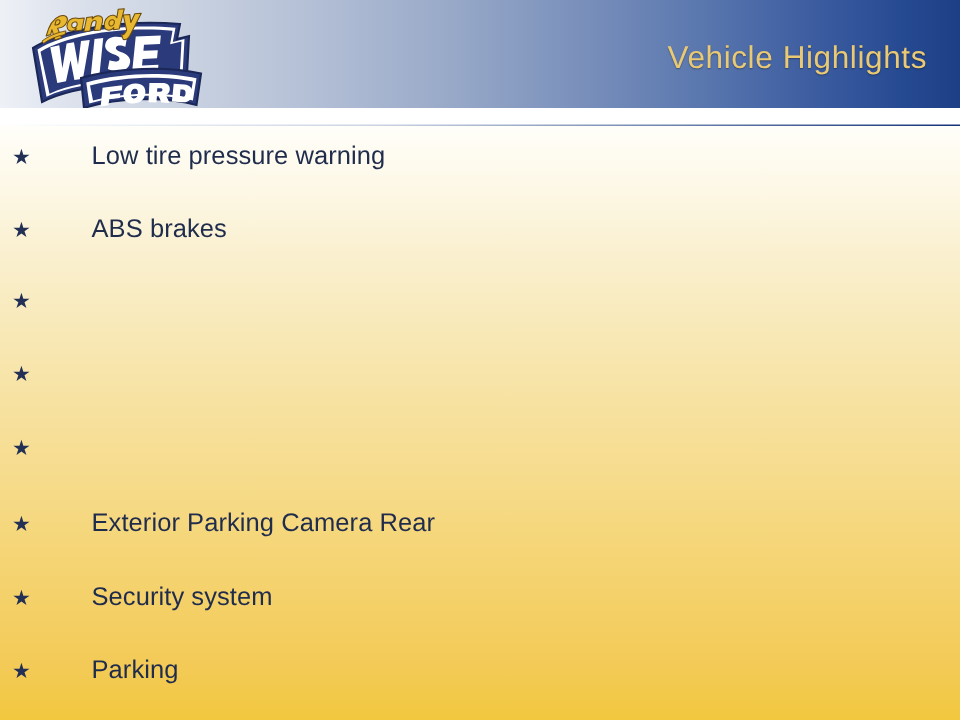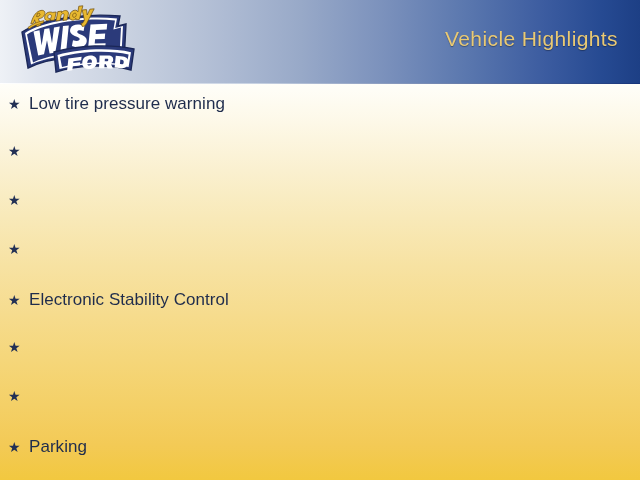--- a/index.html
+++ b/index.html
@@ -21,21 +21,21 @@
     height: 480px;
     overflow: hidden;
   }
 
   
   #header {
     position: absolute;
     left: 0;
     top: 0;
     width: 640px;
-    height: 84px;
+    height: 72px;
     background: linear-gradient(to right,
         #eef1f6 0%,
         #dfe4ee 6%,
         #ccd4e2 18%,
         #b4c0d6 32%,
         #98a9c8 47%,
         #7b91bc 60%,
         #5a77ae 73%,
         #3c5ca0 85%,
         #264a92 94%,
@@ -122,20 +122,21 @@
     color: #223055;
     text-align: left;
   }
   .hl-label {
     flex: 0 1 auto;
     font-size: 17px;
     line-height: 1;
     color: #1f2c4c;
     white-space: nowrap;
     letter-spacing: 0.05px;
+    margin-left: 32px;
   }
 </style>
 </head>
 <body>
 
 <div id="page">
 
   <div id="header">
 
     <div id="logo">
@@ -199,36 +200,38 @@
   <div id="header-bottom-line"></div>
 
   <div id="content">
     <ul class="hl-list" id="hl-list">
         <li class="hl-item">
           <span class="hl-star">★</span>
           <span class="hl-label">Low tire pressure warning</span>
         </li>
         <li class="hl-item">
           <span class="hl-star">★</span>
-        </li>
-        <li class="hl-item">
-          <span class="hl-star">★</span>
-        </li>
-        <li class="hl-item">
-          <span class="hl-star">★</span>
-        </li>
-        <li class="hl-item">
-          <span class="hl-star">★</span>
-          <span class="hl-label">Electronic Stability Control</span>
-        </li>
-        <li class="hl-item">
-          <span class="hl-star">★</span>
-        </li>
-        <li class="hl-item">
-          <span class="hl-star">★</span>
+          <span class="hl-label">ABS brakes</span>
+        </li>
+        <li class="hl-item">
+          <span class="hl-star">★</span>
+        </li>
+        <li class="hl-item">
+          <span class="hl-star">★</span>
+        </li>
+        <li class="hl-item">
+          <span class="hl-star">★</span>
+        </li>
+        <li class="hl-item">
+          <span class="hl-star">★</span>
+          <span class="hl-label">Exterior Parking Camera Rear</span>
+        </li>
+        <li class="hl-item">
+          <span class="hl-star">★</span>
+          <span class="hl-label">Security system</span>
         </li>
         <li class="hl-item">
           <span class="hl-star">★</span>
           <span class="hl-label">Parking</span>
         </li>
       </ul>
   </div>
 
 </div>
 

